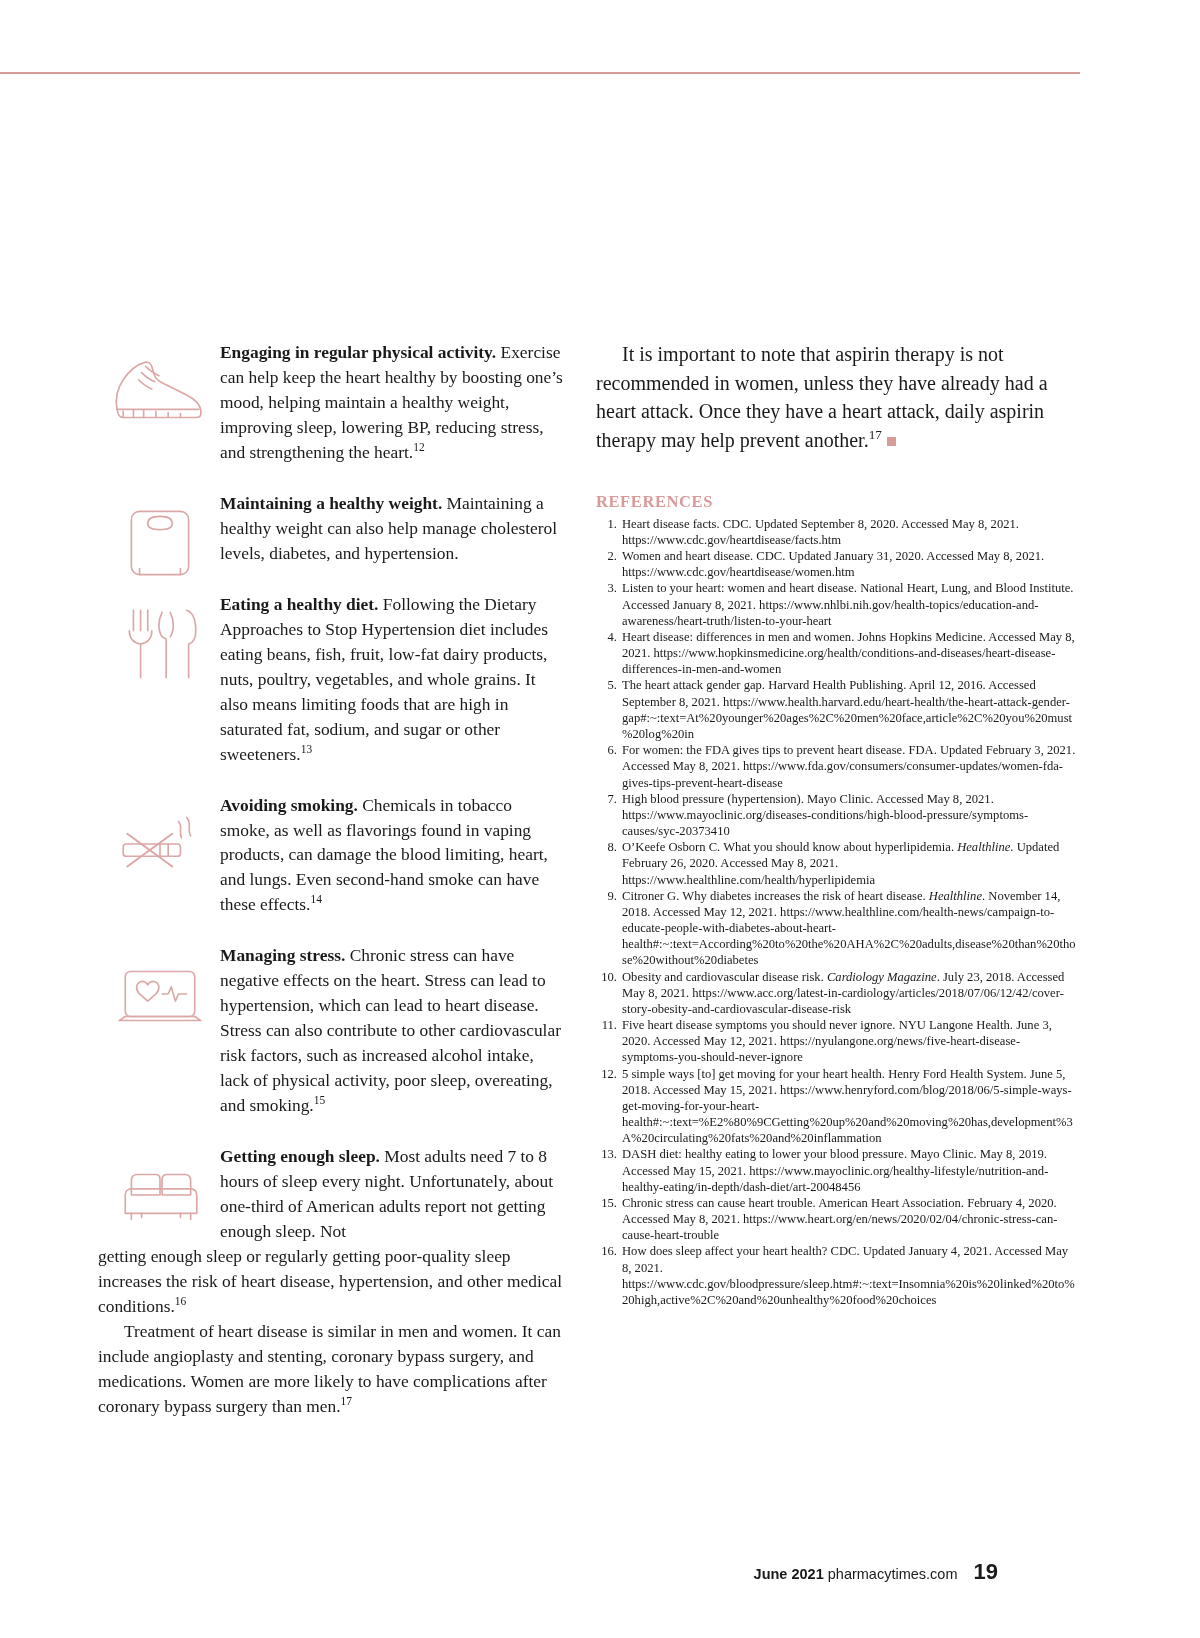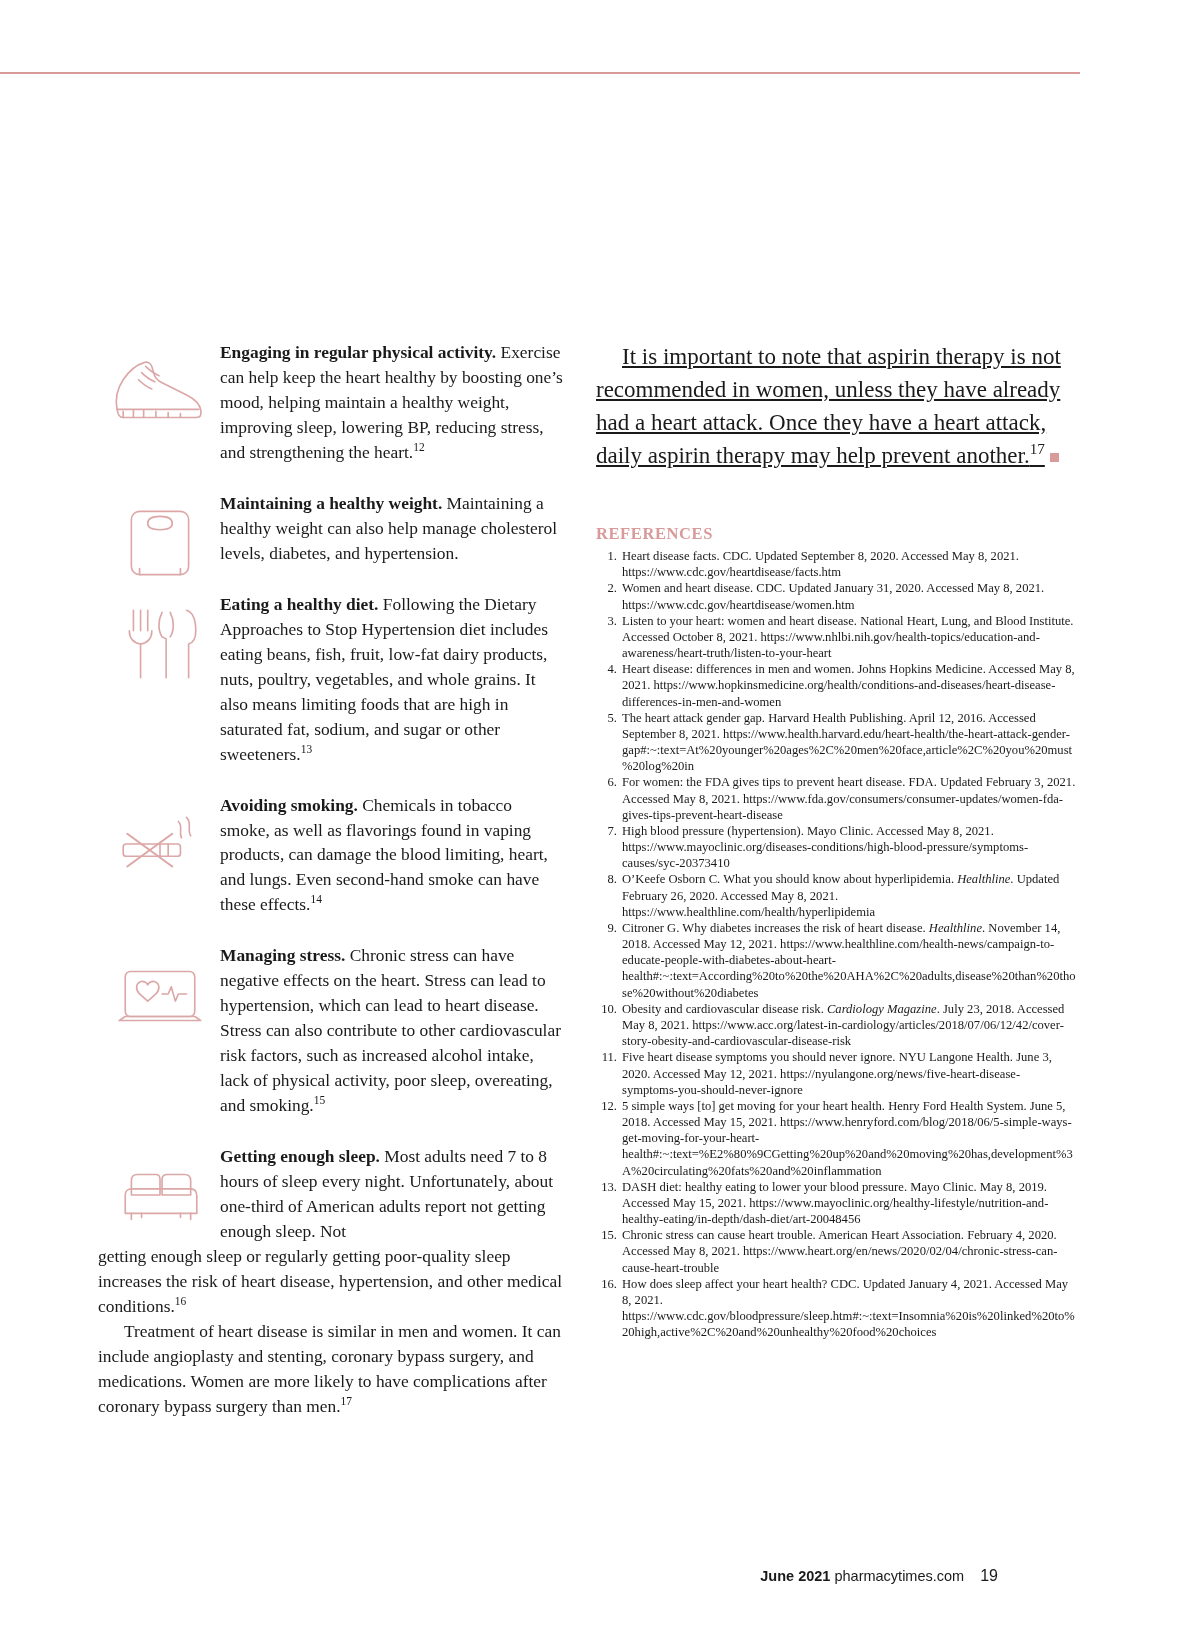--- a/index.html
+++ b/index.html
@@ -79,35 +79,34 @@
     line-height: 0;
     vertical-align: super;
   }
 
   .para-indent {
     text-indent: 26px;
   }
 
   
   .rc-para {
-    font-size: 23px;
+    font-size: 20px;
     line-height: 1.435;
     text-indent: 26px;
-    text-decoration: underline;
   }
   .endmark {
     display: inline-block;
     width: 9px;
     height: 9px;
     background: #d99a9a;
     margin-left: 5px;
     vertical-align: 1px;
   }
   .refs-heading {
-    margin-top: 52px;
+    margin-top: 37px;
     margin-bottom: 4px;
     color: #d99a9a;
     font-size: 16.5px;
     font-weight: bold;
     letter-spacing: 0.6px;
   }
   ol.refs {
     list-style: none;
     margin: 0;
     padding: 0;
@@ -139,21 +138,21 @@
     position: absolute;
     right: 102px;
     bottom: 53px;
     font-family: "Liberation Sans", "DejaVu Sans", sans-serif;
     font-size: 14.5px;
     color: #1a1a1a;
     white-space: nowrap;
   }
   .footer .issue { font-weight: bold; }
   .footer .site { font-weight: normal; }
-  .footer .pagenum { font-weight: normal; margin-left: 12px; font-size: 16px; }
+  .footer .pagenum { font-weight: bold; margin-left: 12px; font-size: 22px; }
 </style>
 </head>
 <body>
 
 <div class="page">
 
   <div class="top-rule"></div>
 
   <div class="col-left">
 
@@ -276,21 +275,21 @@
         <li>
           <span class="num">1.</span>
           <span class="txt">Heart disease facts. CDC. Updated September 8, 2020. Accessed May 8, 2021. https://www.cdc.gov/heartdisease/facts.htm</span>
         </li>
         <li>
           <span class="num">2.</span>
           <span class="txt">Women and heart disease. CDC. Updated January 31, 2020. Accessed May 8, 2021. https://www.cdc.gov/heartdisease/women.htm</span>
         </li>
         <li>
           <span class="num">3.</span>
-          <span class="txt">Listen to your heart: women and heart disease. National Heart, Lung, and Blood Institute. Accessed October 8, 2021. https://www.nhlbi.nih.gov/health-topics/education-and-awareness/heart-truth/listen-to-your-heart</span>
+          <span class="txt">Listen to your heart: women and heart disease. National Heart, Lung, and Blood Institute. Accessed January 8, 2021. https://www.nhlbi.nih.gov/health-topics/education-and-awareness/heart-truth/listen-to-your-heart</span>
         </li>
         <li>
           <span class="num">4.</span>
           <span class="txt">Heart disease: differences in men and women. Johns Hopkins Medicine. Accessed May 8, 2021. https://www.hopkinsmedicine.org/health/conditions-and-diseases/heart-disease-differences-in-men-and-women</span>
         </li>
         <li>
           <span class="num">5.</span>
           <span class="txt">The heart attack gender gap. Harvard Health Publishing. April 12, 2016. Accessed September 8, 2021. https://www.health.harvard.edu/heart-health/the-heart-attack-gender-gap#:~:text=At%20younger%20ages%2C%20men%20face,article%2C%20you%20must%20log%20in</span>
         </li>
         <li>

